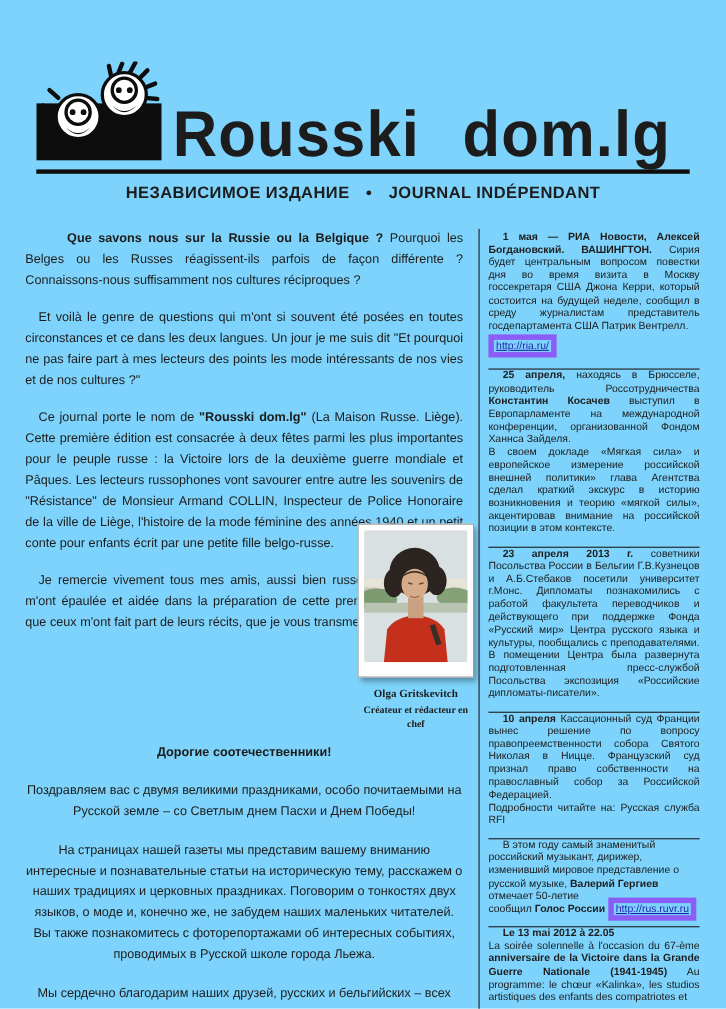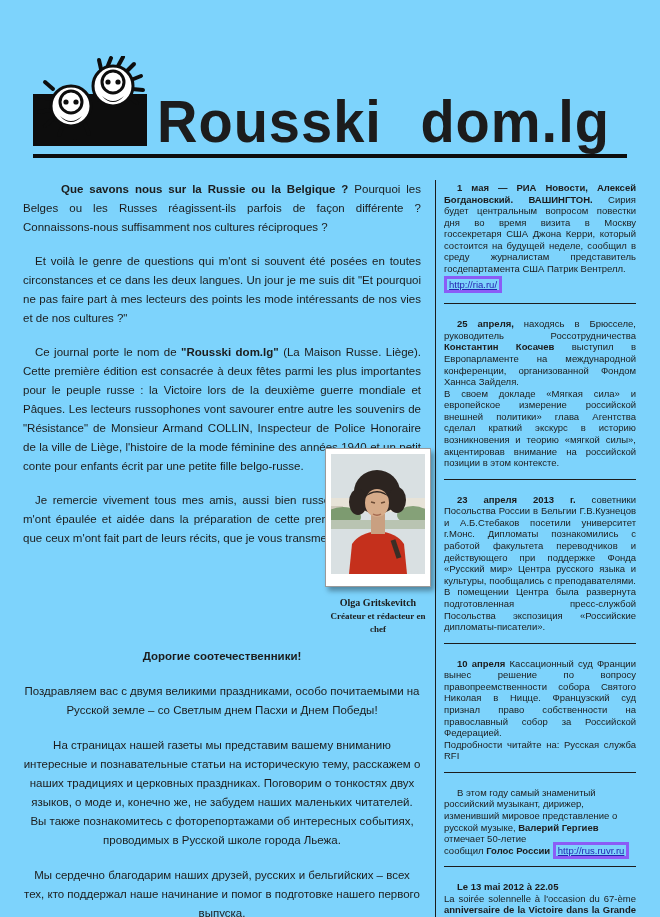--- a/index.html
+++ b/index.html
@@ -54,26 +54,26 @@
   }
   .photo-caption .role{font-size:9px;display:block;}
 
   
   .greeting{margin-top:100px;text-align:center;text-indent:0;}
   .greeting-h{font-weight:bold;margin:0 0 16px 0;}
   .greeting p{text-indent:0;margin:0 0 16px 0;text-align:center;}
 
   
   .news-item{padding:2px 0 10px 0;text-align:justify;}
-  .news-item + .news-item{border-top:1.2px solid #1c1c1c;padding-top:14px;}
+  .news-item + .news-item{border-top:1.2px solid #1c1c1c;padding-top:0;}
   .news-item p{margin:0;}
   .news-item .ind{text-indent:13px;}
   .news-item.left{text-align:left;}
   .lnk{color:#2424b0;text-decoration:underline;cursor:pointer;}
-  .boxed{border:3px solid #8b5cf6;padding:0 2px;}
+  .boxed{border:5px solid #8b5cf6;padding:0 2px;}
   .blk{display:inline-block;margin-top:1px;}
   b{font-weight:bold;}
 </style>
 </head>
 <body>
 
 <div class="page">
 
   <header class="masthead">
     <div class="logo-row">
@@ -110,20 +110,25 @@
           <circle cx="38" cy="50" r="20"></circle>
           <circle cx="38" cy="46" r="11" fill="#fff"></circle>
           <path d="M27,60 Q38,70 49,60 Q44,66 38,66 Q32,66 27,60 Z" fill="#0d0d0d" stroke="none"></path>
           <circle cx="33" cy="46" r="2.6" fill="#0d0d0d" stroke="none"></circle>
           <circle cx="43" cy="46" r="2.6" fill="#0d0d0d" stroke="none"></circle>
         </g>
       </svg>
       <div class="mast-title">Rousski dom.lg</div>
     </div>
     <div class="mast-rule"></div>
+    <div class="tagline">
+      <span>НЕЗАВИСИМОЕ ИЗДАНИЕ</span>
+      <span class="dot">●</span>
+      <span>JOURNAL INDÉPENDANT</span>
+    </div>
   </header>
 
   <main class="columns">
 
     <section class="left-col">
 
       <p class="p-indent"><b>Que savons nous sur la Russie ou la Belgique ?</b><span> Pourquoi les Belges ou les Russes réagissent-ils parfois de façon différente ? Connaissons-nous suffisamment nos cultures réciproques ?</span></p>
 
       <p class="p-indent-sm"><span>Et voilà le genre de questions qui m'ont si souvent été posées en toutes circonstances et ce dans les deux langues. Un jour je me suis dit "Et pourquoi ne pas faire part à mes lecteurs des points les mode intéressants de nos vies et de nos cultures ?"</span></p>
 

